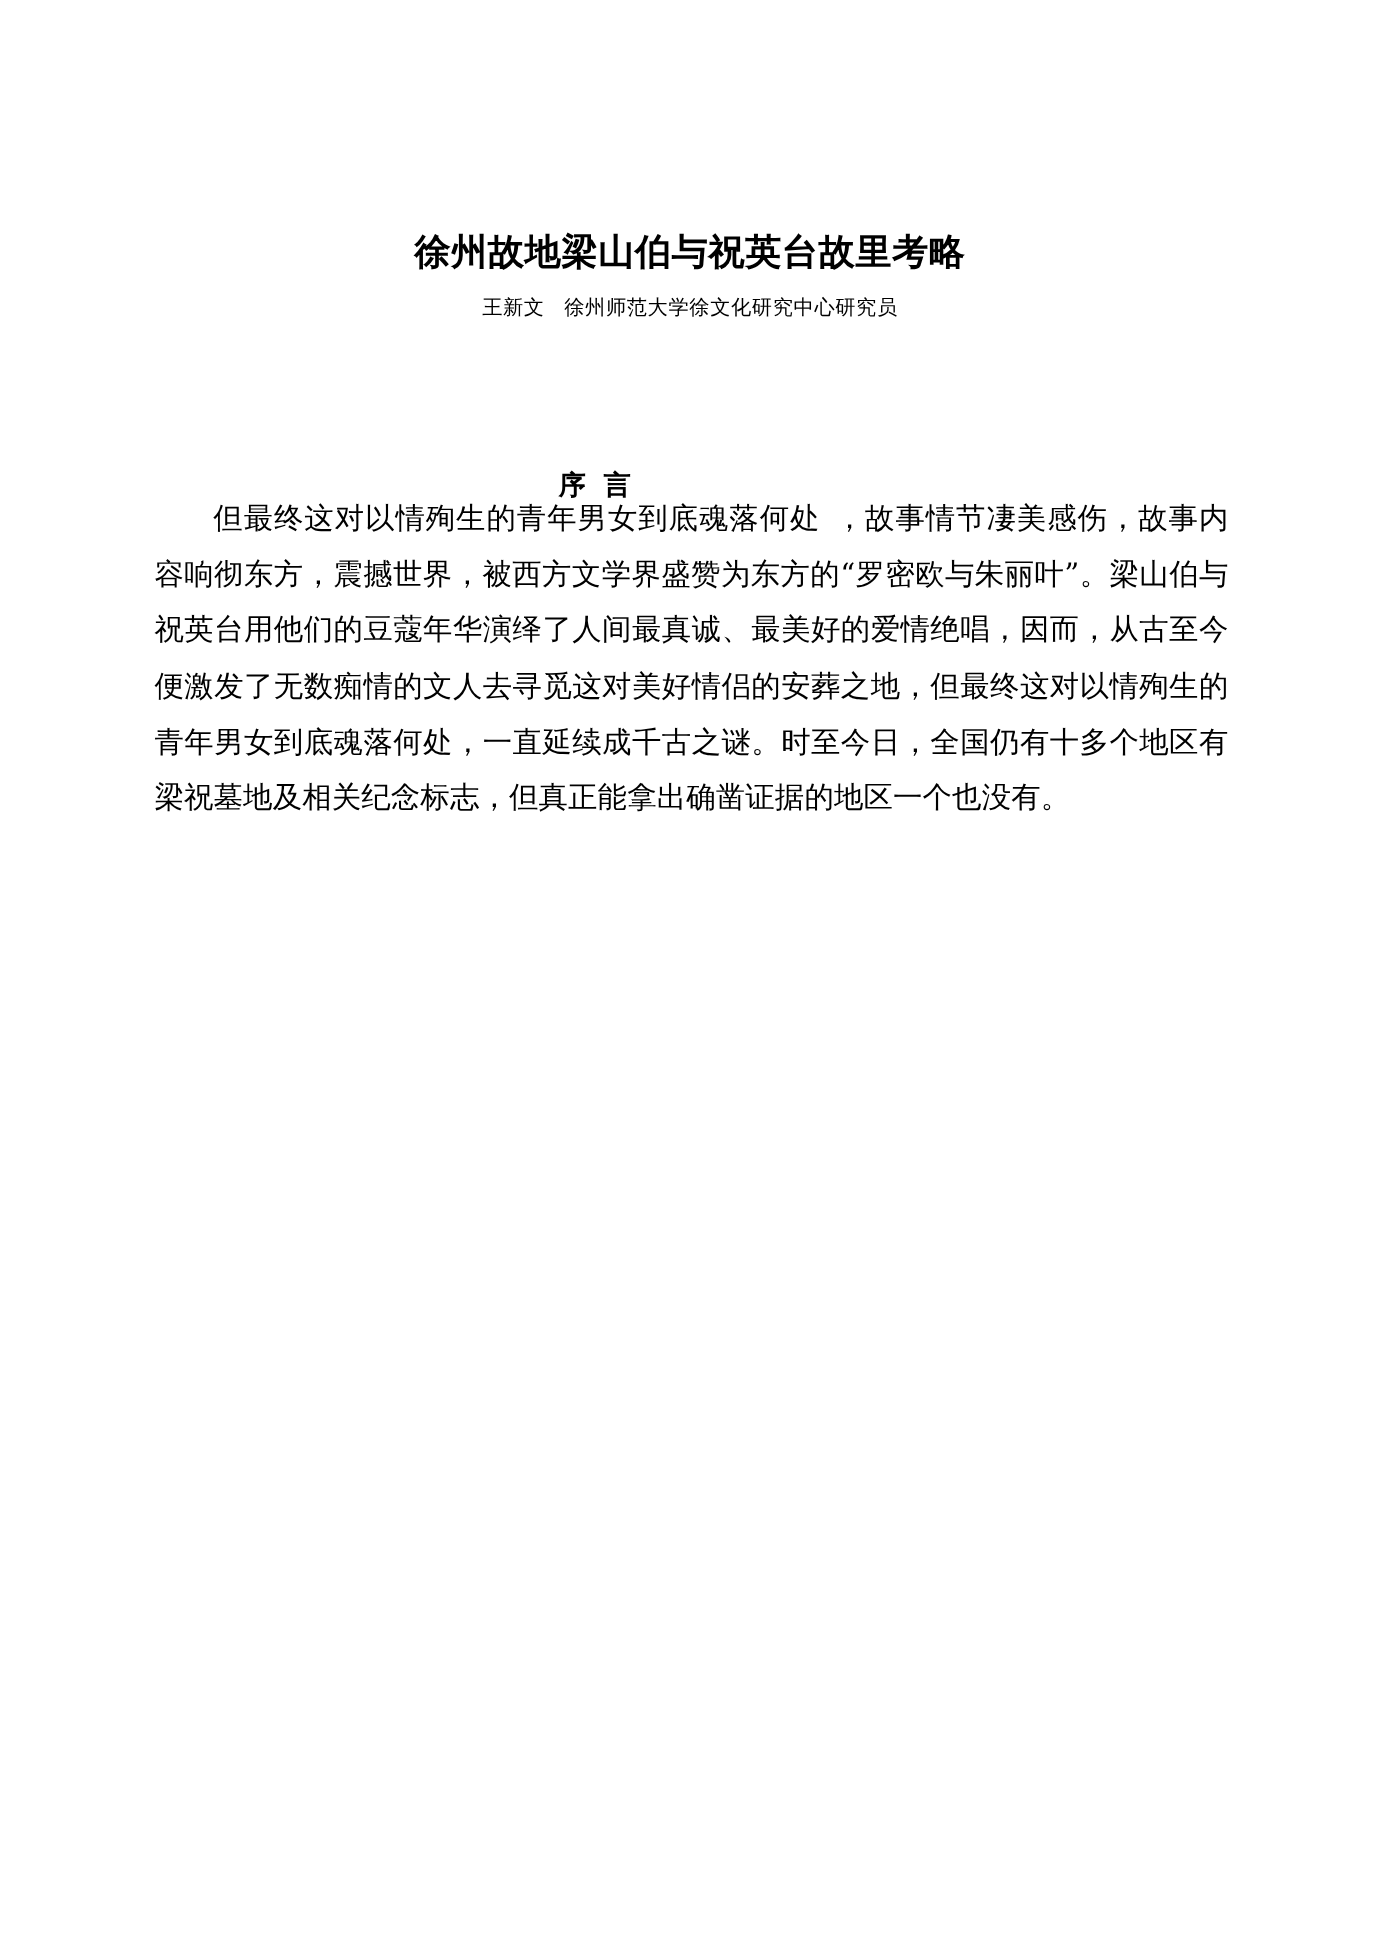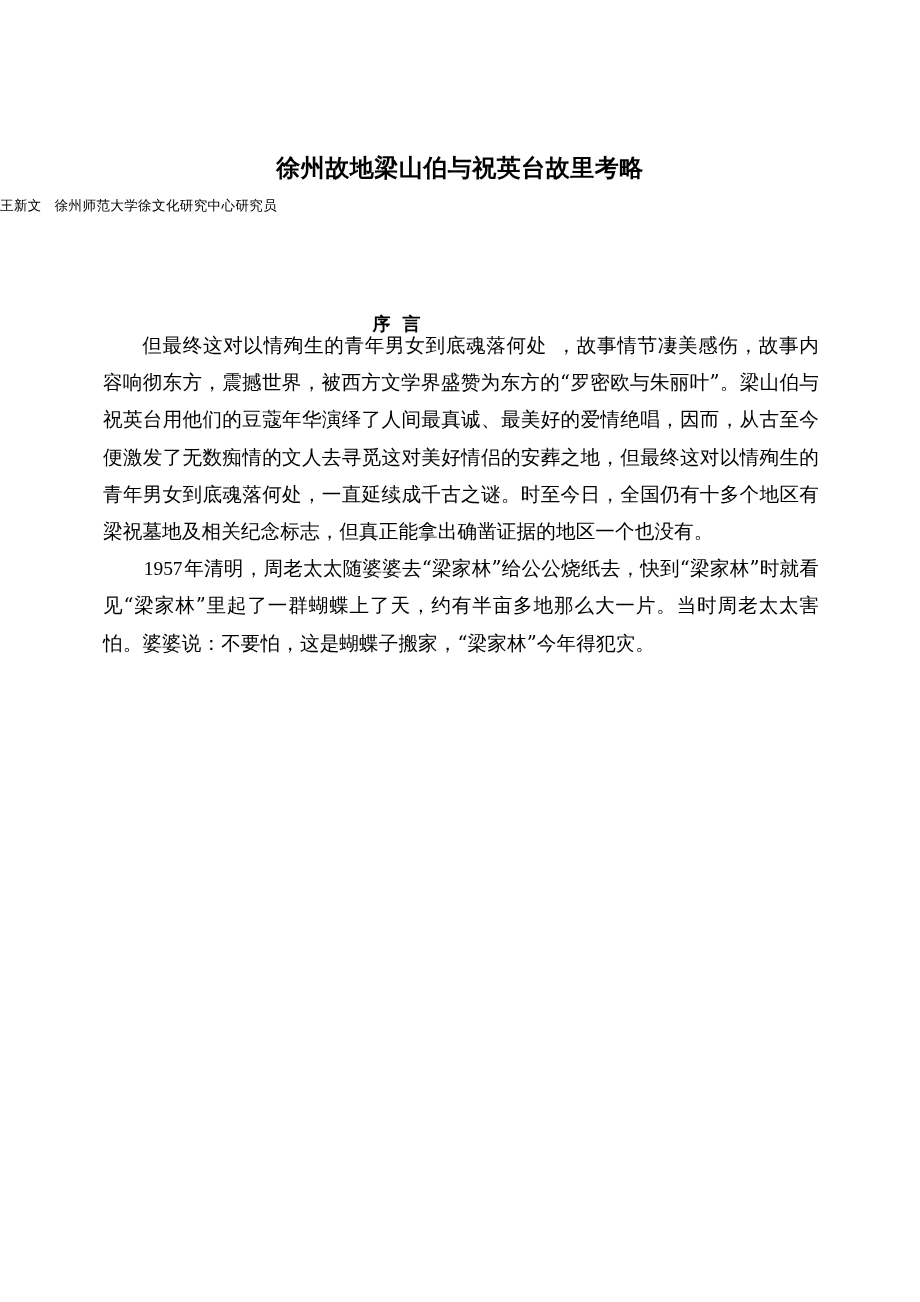--- a/index.html
+++ b/index.html
@@ -36,21 +36,21 @@
     letter-spacing: 0.5px;
     line-height: 32px;
     font-family: "DejaVu Serif", "Liberation Serif", serif;
   }
 
   .author-block {
     position: absolute;
     left: 0;
     top: 190px;
     width: 920px;
-    text-align: left;
+    text-align: center;
   }
   .author-line {
     font-size: 13.5px;
     line-height: 31px;
     letter-spacing: 0.4px;
     font-family: "DejaVu Serif", "Liberation Serif", serif;
   }
   .author-name {
     margin-right: 13px;
   }
@@ -116,16 +116,15 @@
       <span class="author-name">王新文</span><span>徐州师范大学徐文化研究中心研究员</span>
     </div>
   </div>
 
   <h2 class="section-heading">
     <span>序</span><span class="gap"></span><span>言</span>
   </h2>
 
   <div class="body-text" id="body-text">
       <p><span>但最终这对以情殉生的青年男女到底魂落何处</span><span class="sp"> </span><span>，故事情节凄美感伤，故事内容响彻东方，震撼世界，被西方文学界盛赞为东方的“罗密欧与朱丽叶”。梁山伯与祝英台用他们的豆蔻年华演绎了人间最真诚、最美好的爱情绝唱，因而，从古至今便激发了无数痴情的文人去寻觅这对美好情侣的安葬之地，但最终这对以情殉生的青年男女到底魂落何处，一直延续成千古之谜。时至今日，全国仍有十多个地区有梁祝墓地及相关纪念标志，但真正能拿出确凿证据的地区一个也没有。</span></p>
-      <p><span class="num">1957</span><span>年清明，周老太太随婆婆去“梁家林”给公公烧纸去，快到“梁家林”时就看见“梁家林”里起了一群蝴蝶上了天，约有半亩多地那么大一片。当时周老太太害怕。婆婆说：不要怕，这是蝴蝶子搬家，“梁家林”今年得犯灾。</span></p>
     </div>
 
 </div>
 
 </body></html>

